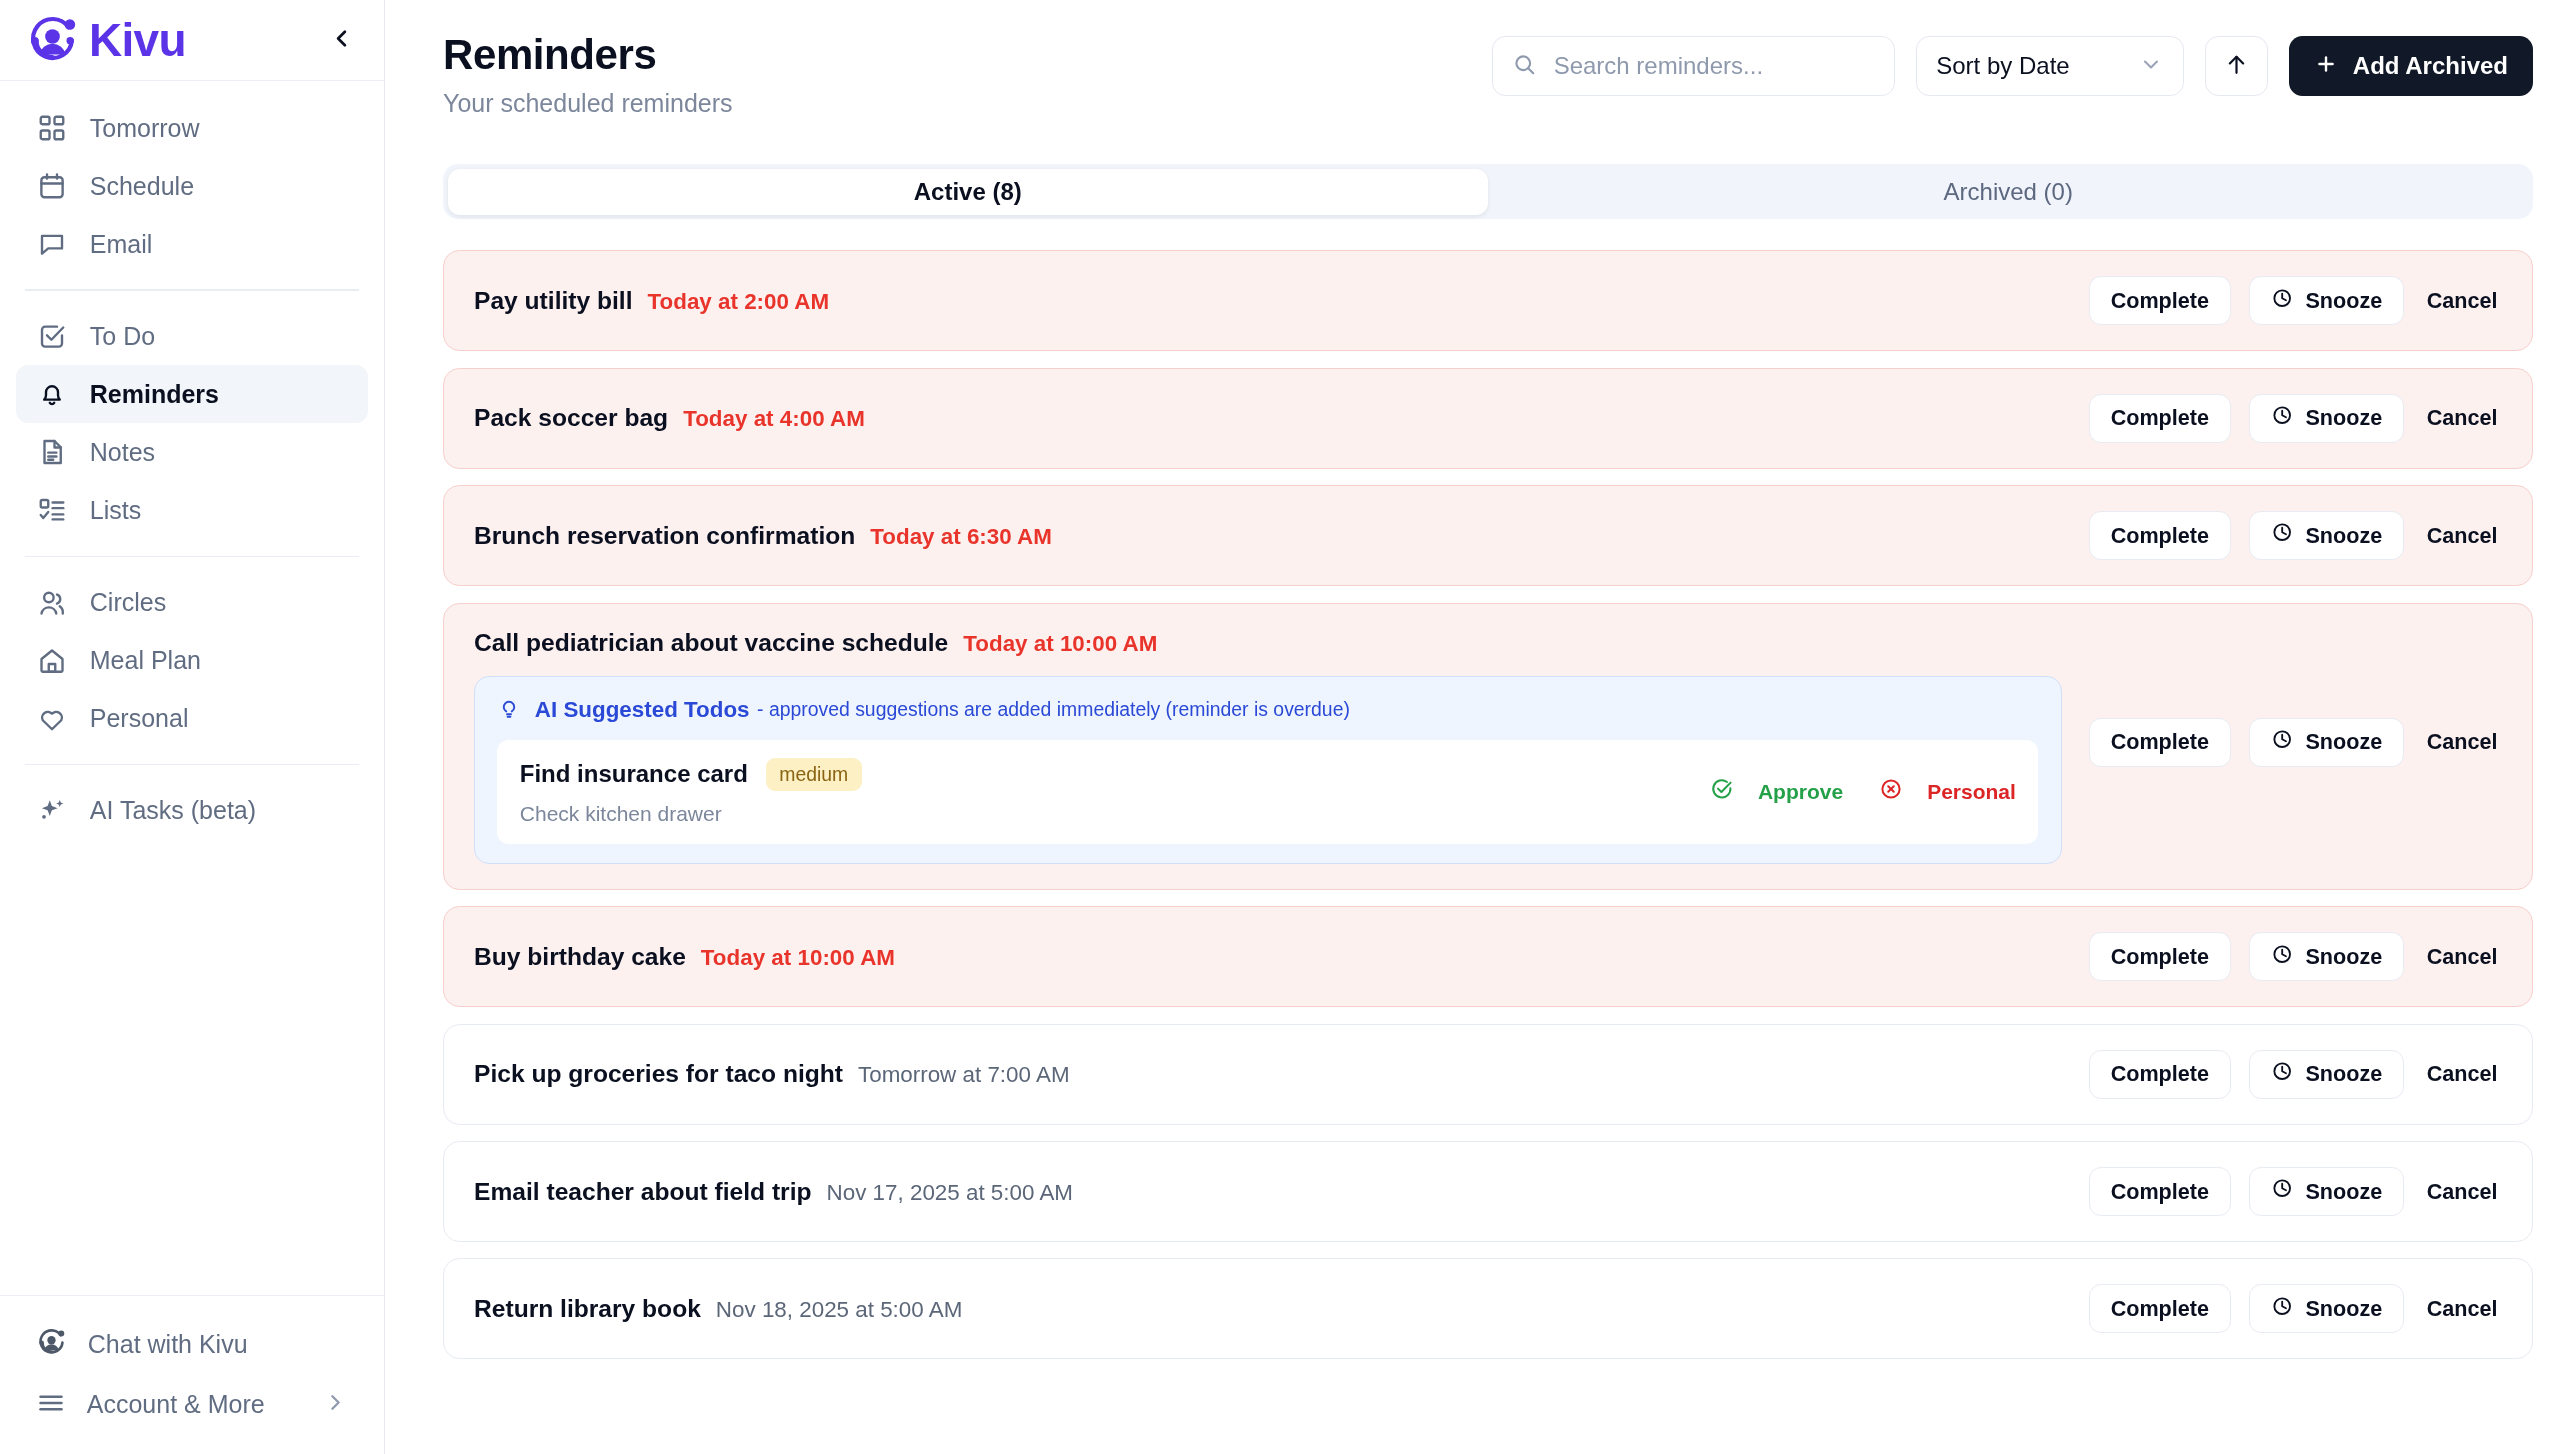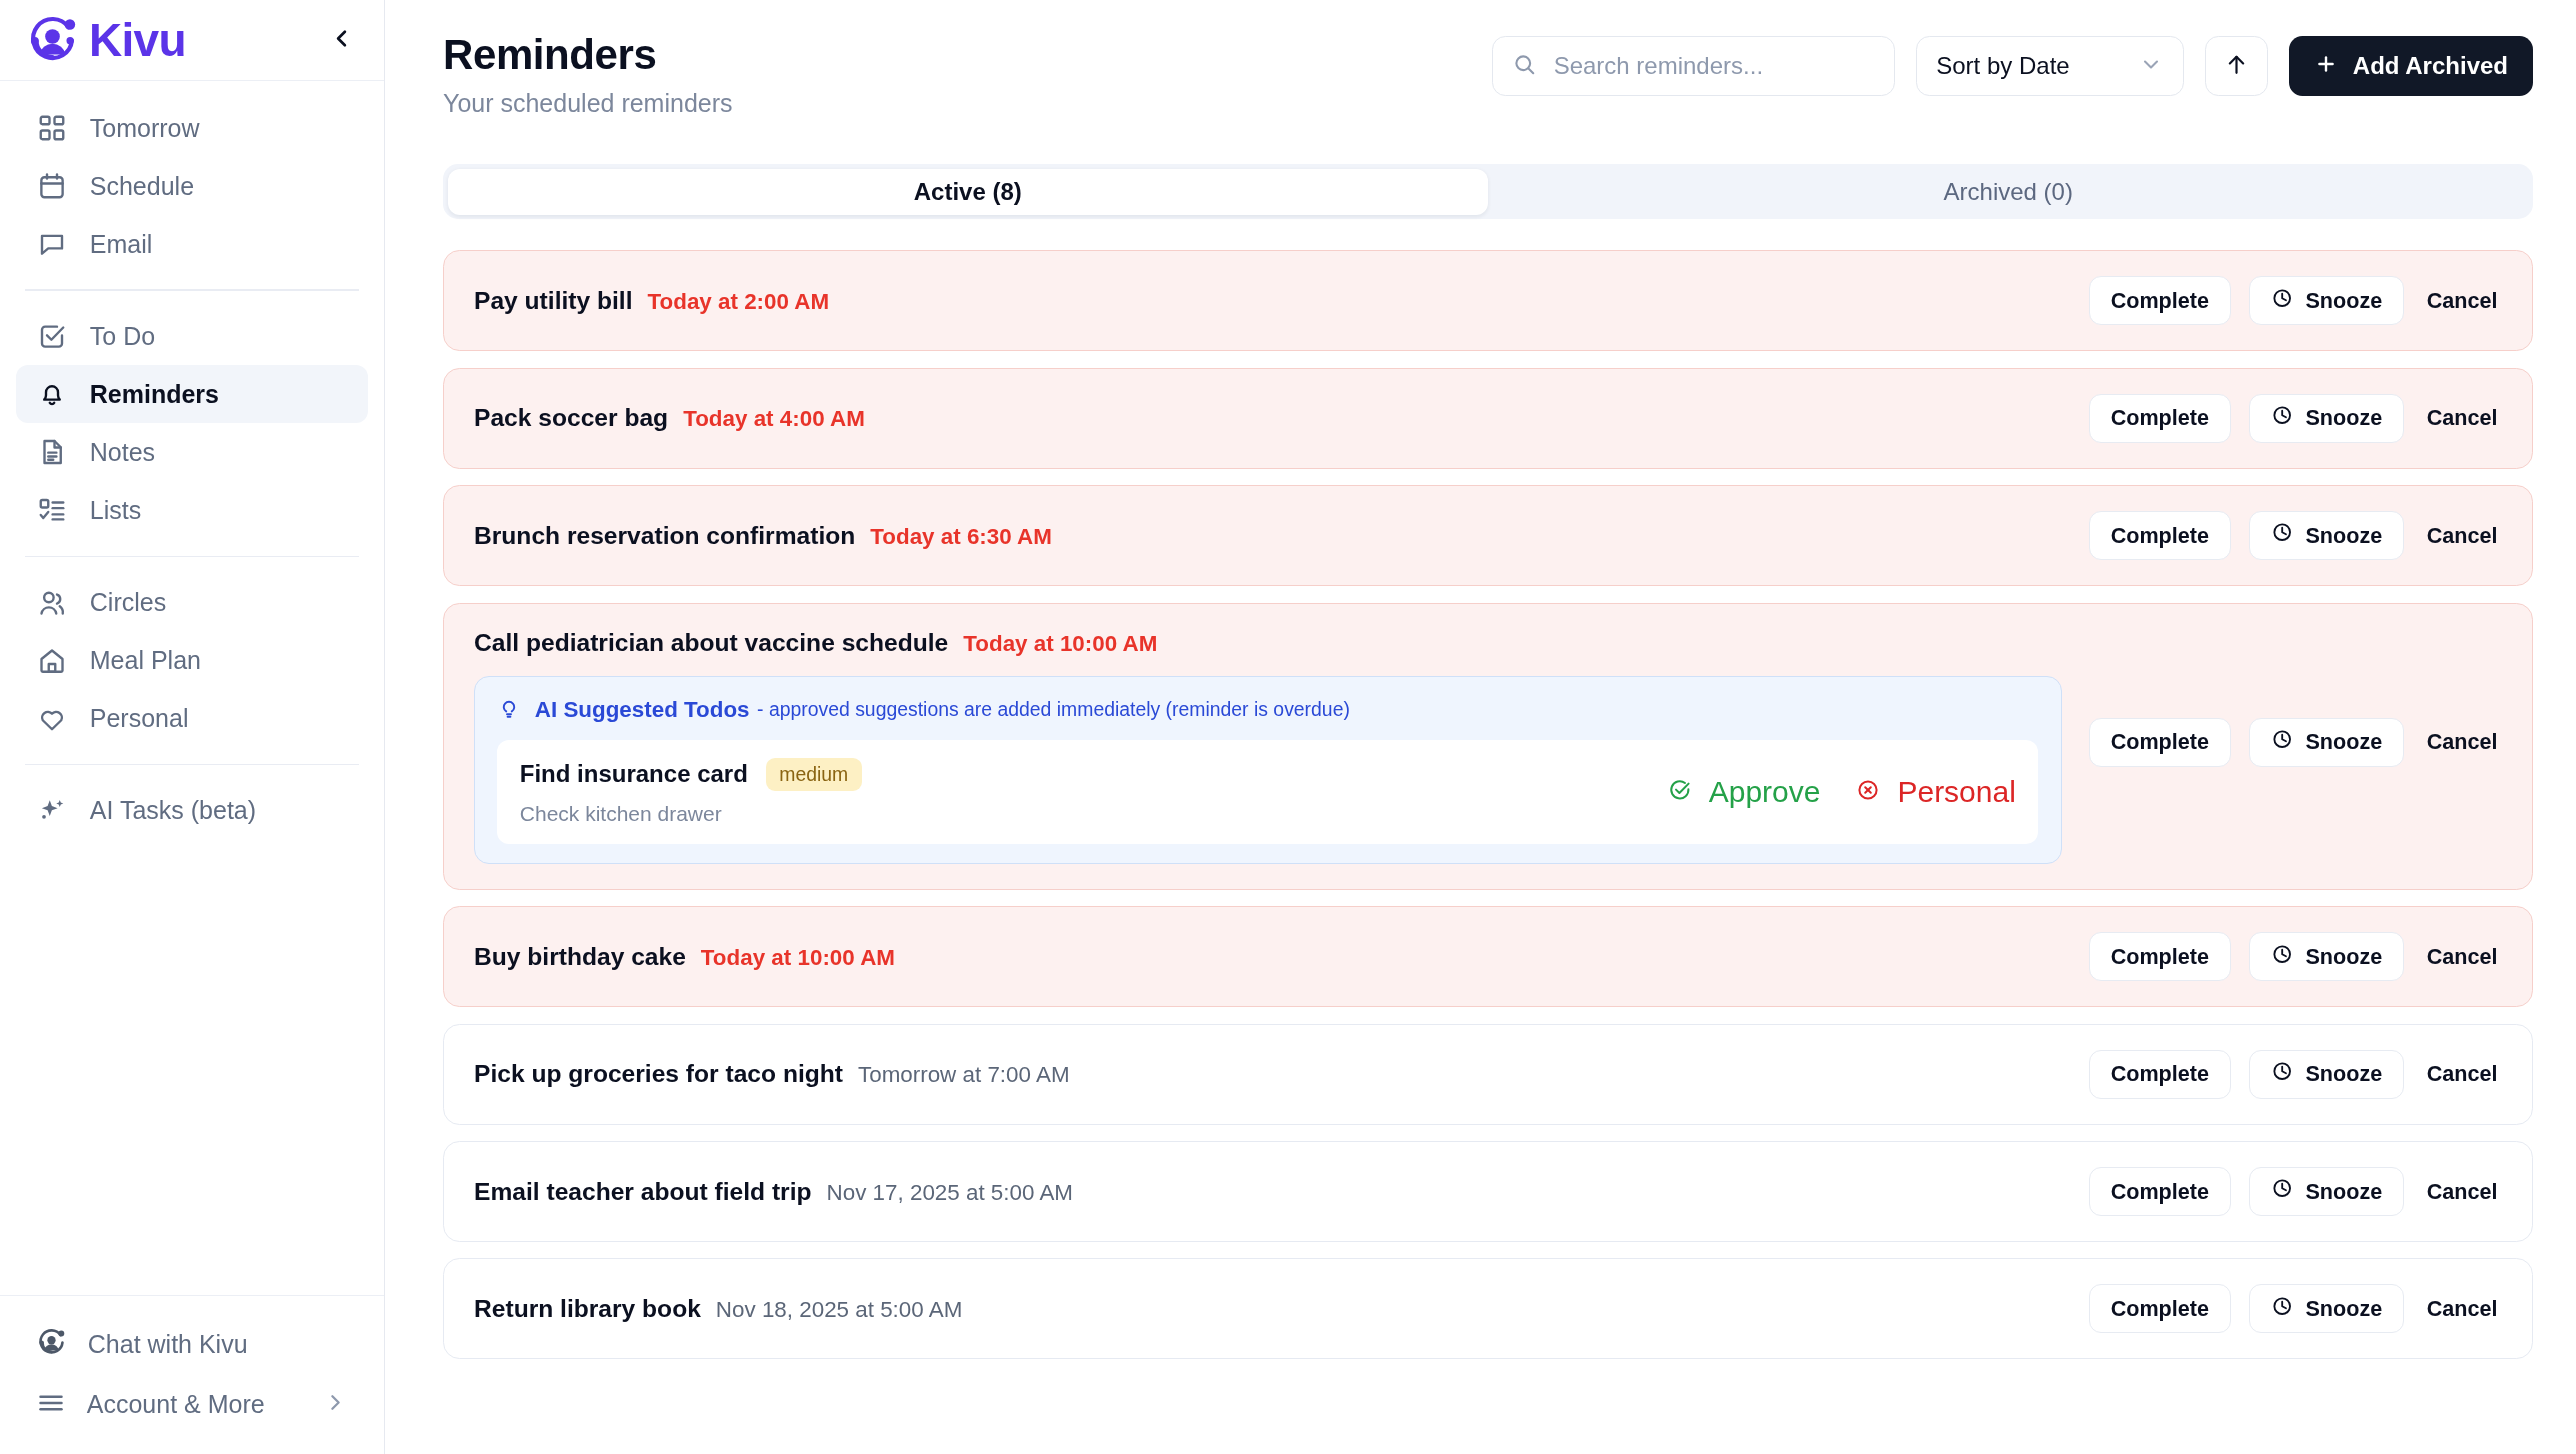--- a/index.html
+++ b/index.html
@@ -181,22 +181,22 @@
   .ai-item-row1 { display: flex; align-items: center; }
   .ai-item-title { font-size: 24px; font-weight: bold; color: #0b1020; }
   .badge {
     margin-left: 18px; background: #fdf0c4; color: #8a6412;
     border-radius: 9px; padding: 5.2px 13.4px; font-size: 19.4px;
   }
   .ai-item-desc { font-size: 21px; color: #7c879c; margin-top: 10.4px; }
   .ai-item-actions { display: flex; align-items: center; gap: 36px; margin-left: 22.4px; flex: 0 0 auto; }
   .approve-btn, .dismiss-btn {
     background: transparent; border: none; cursor: pointer;
-    display: flex; align-items: center; gap: 17px;
-    font-size: 30px; font-weight: normal;
+    display: flex; align-items: center; gap: 24px;
+    font-size: 21px; font-weight: bold;
     font-family: "Liberation Sans", sans-serif;
   }
   .approve-btn { color: #24a148; }
   .dismiss-btn { color: #dc2626; }
 </style>
 </head>
 <body>
 
 <div class="app">
 

